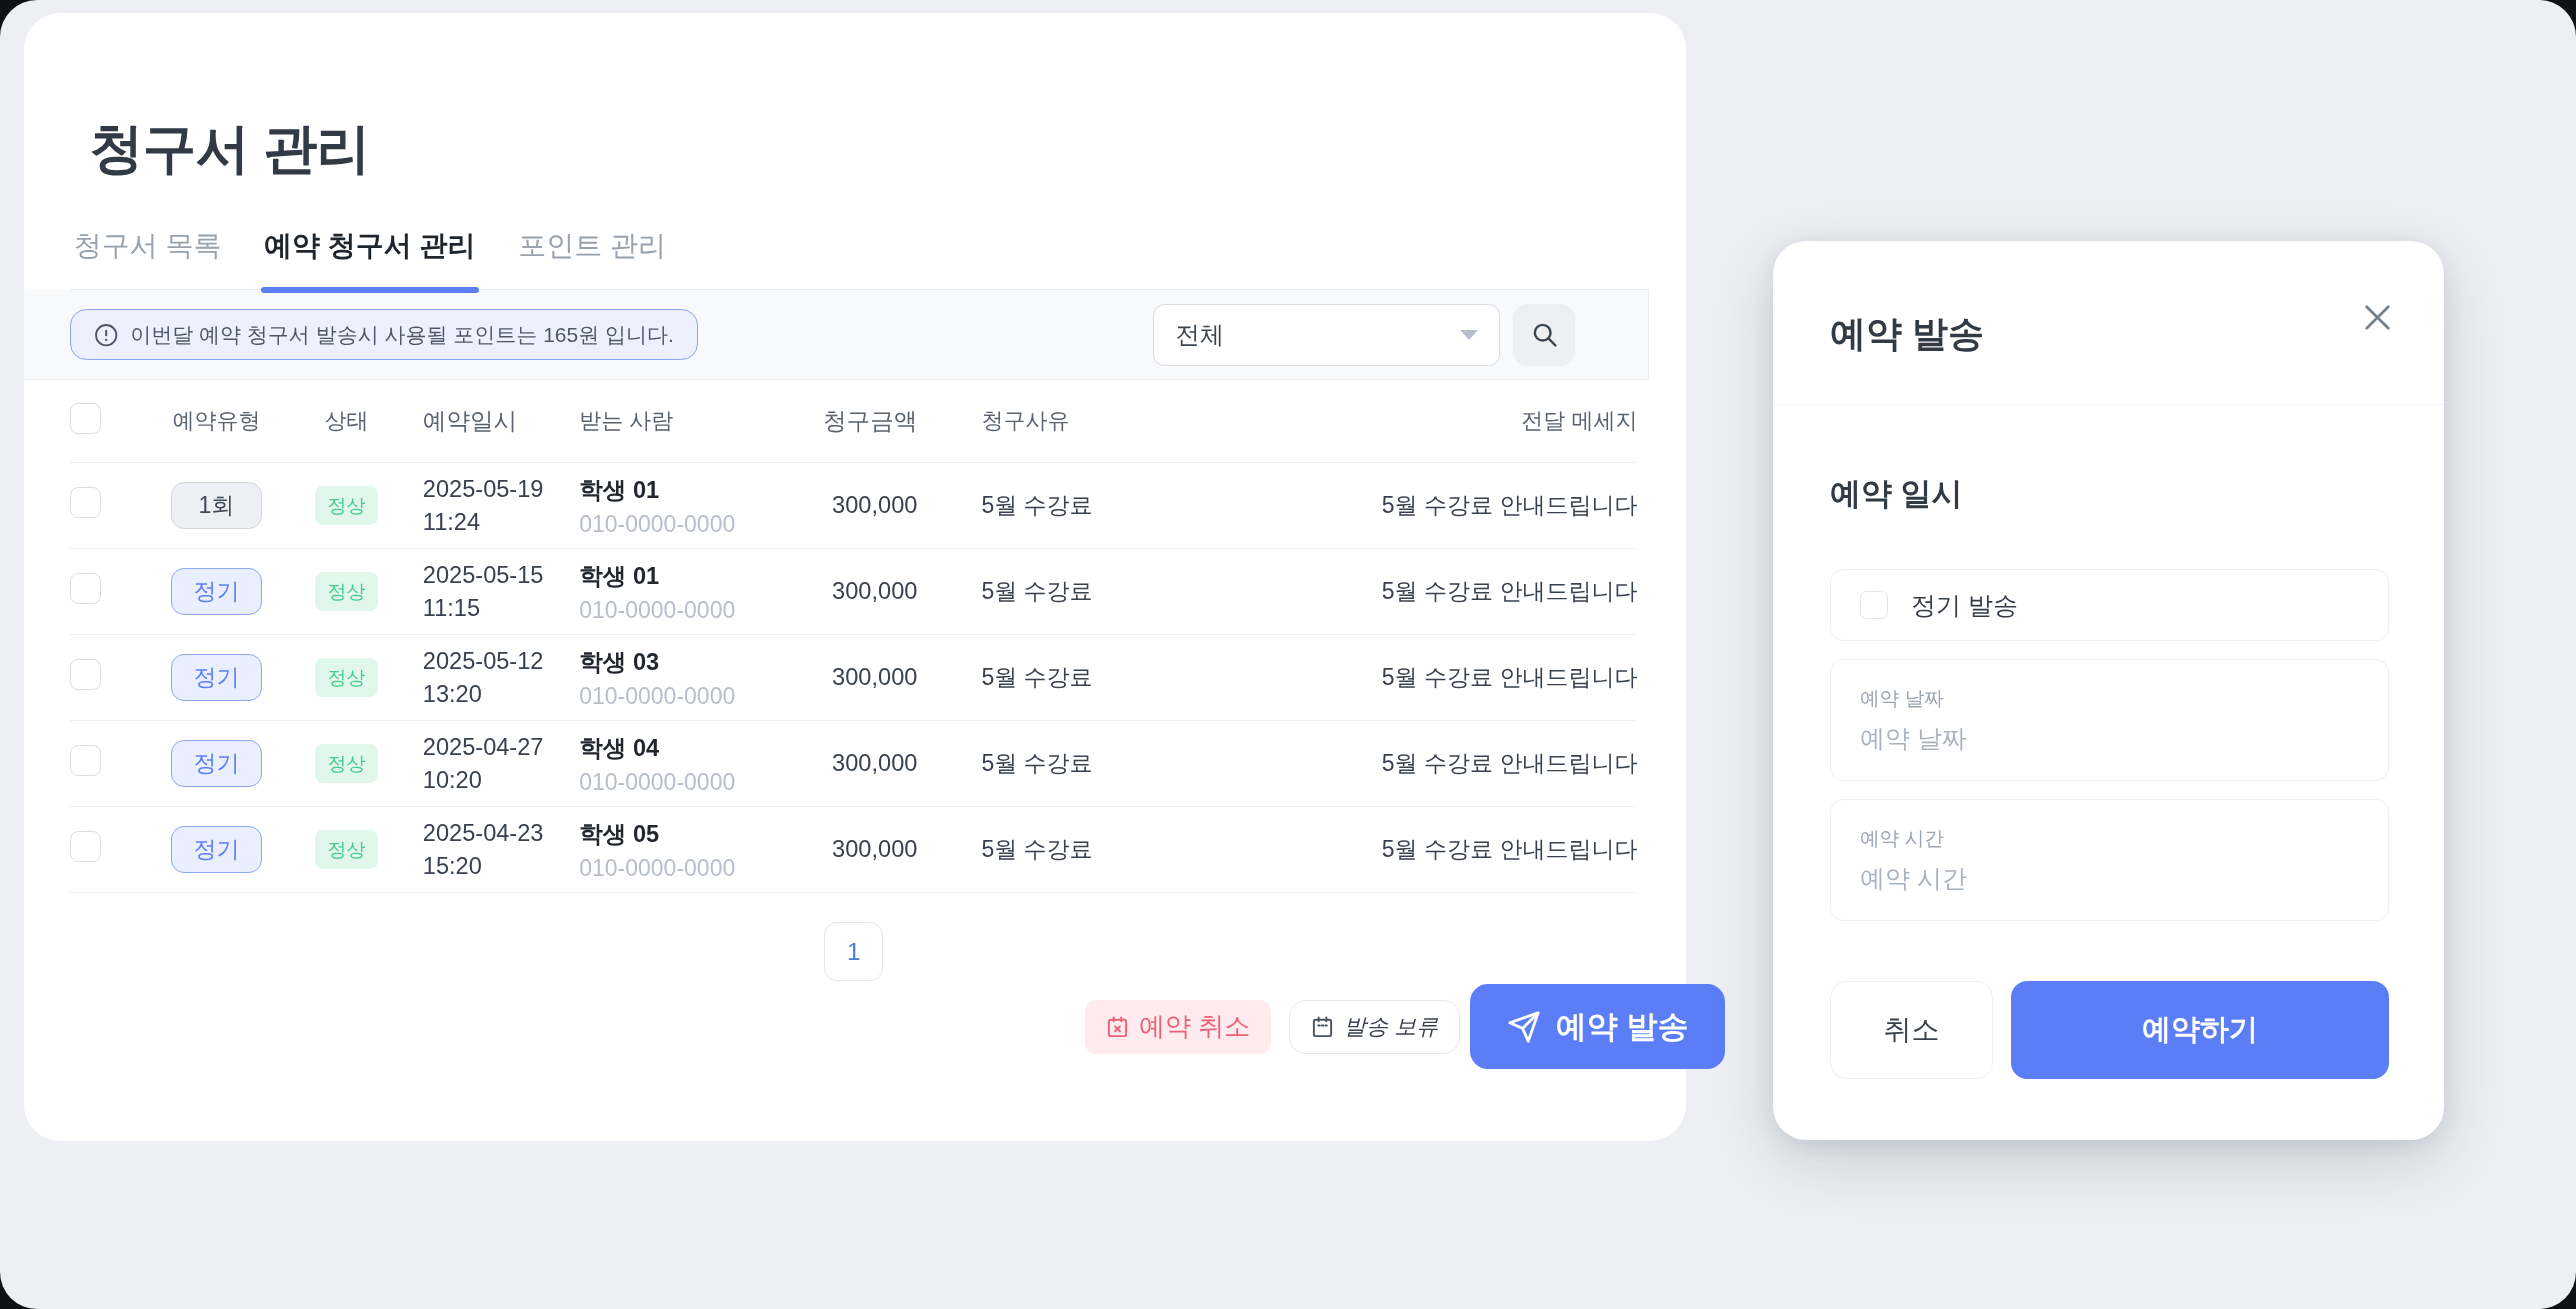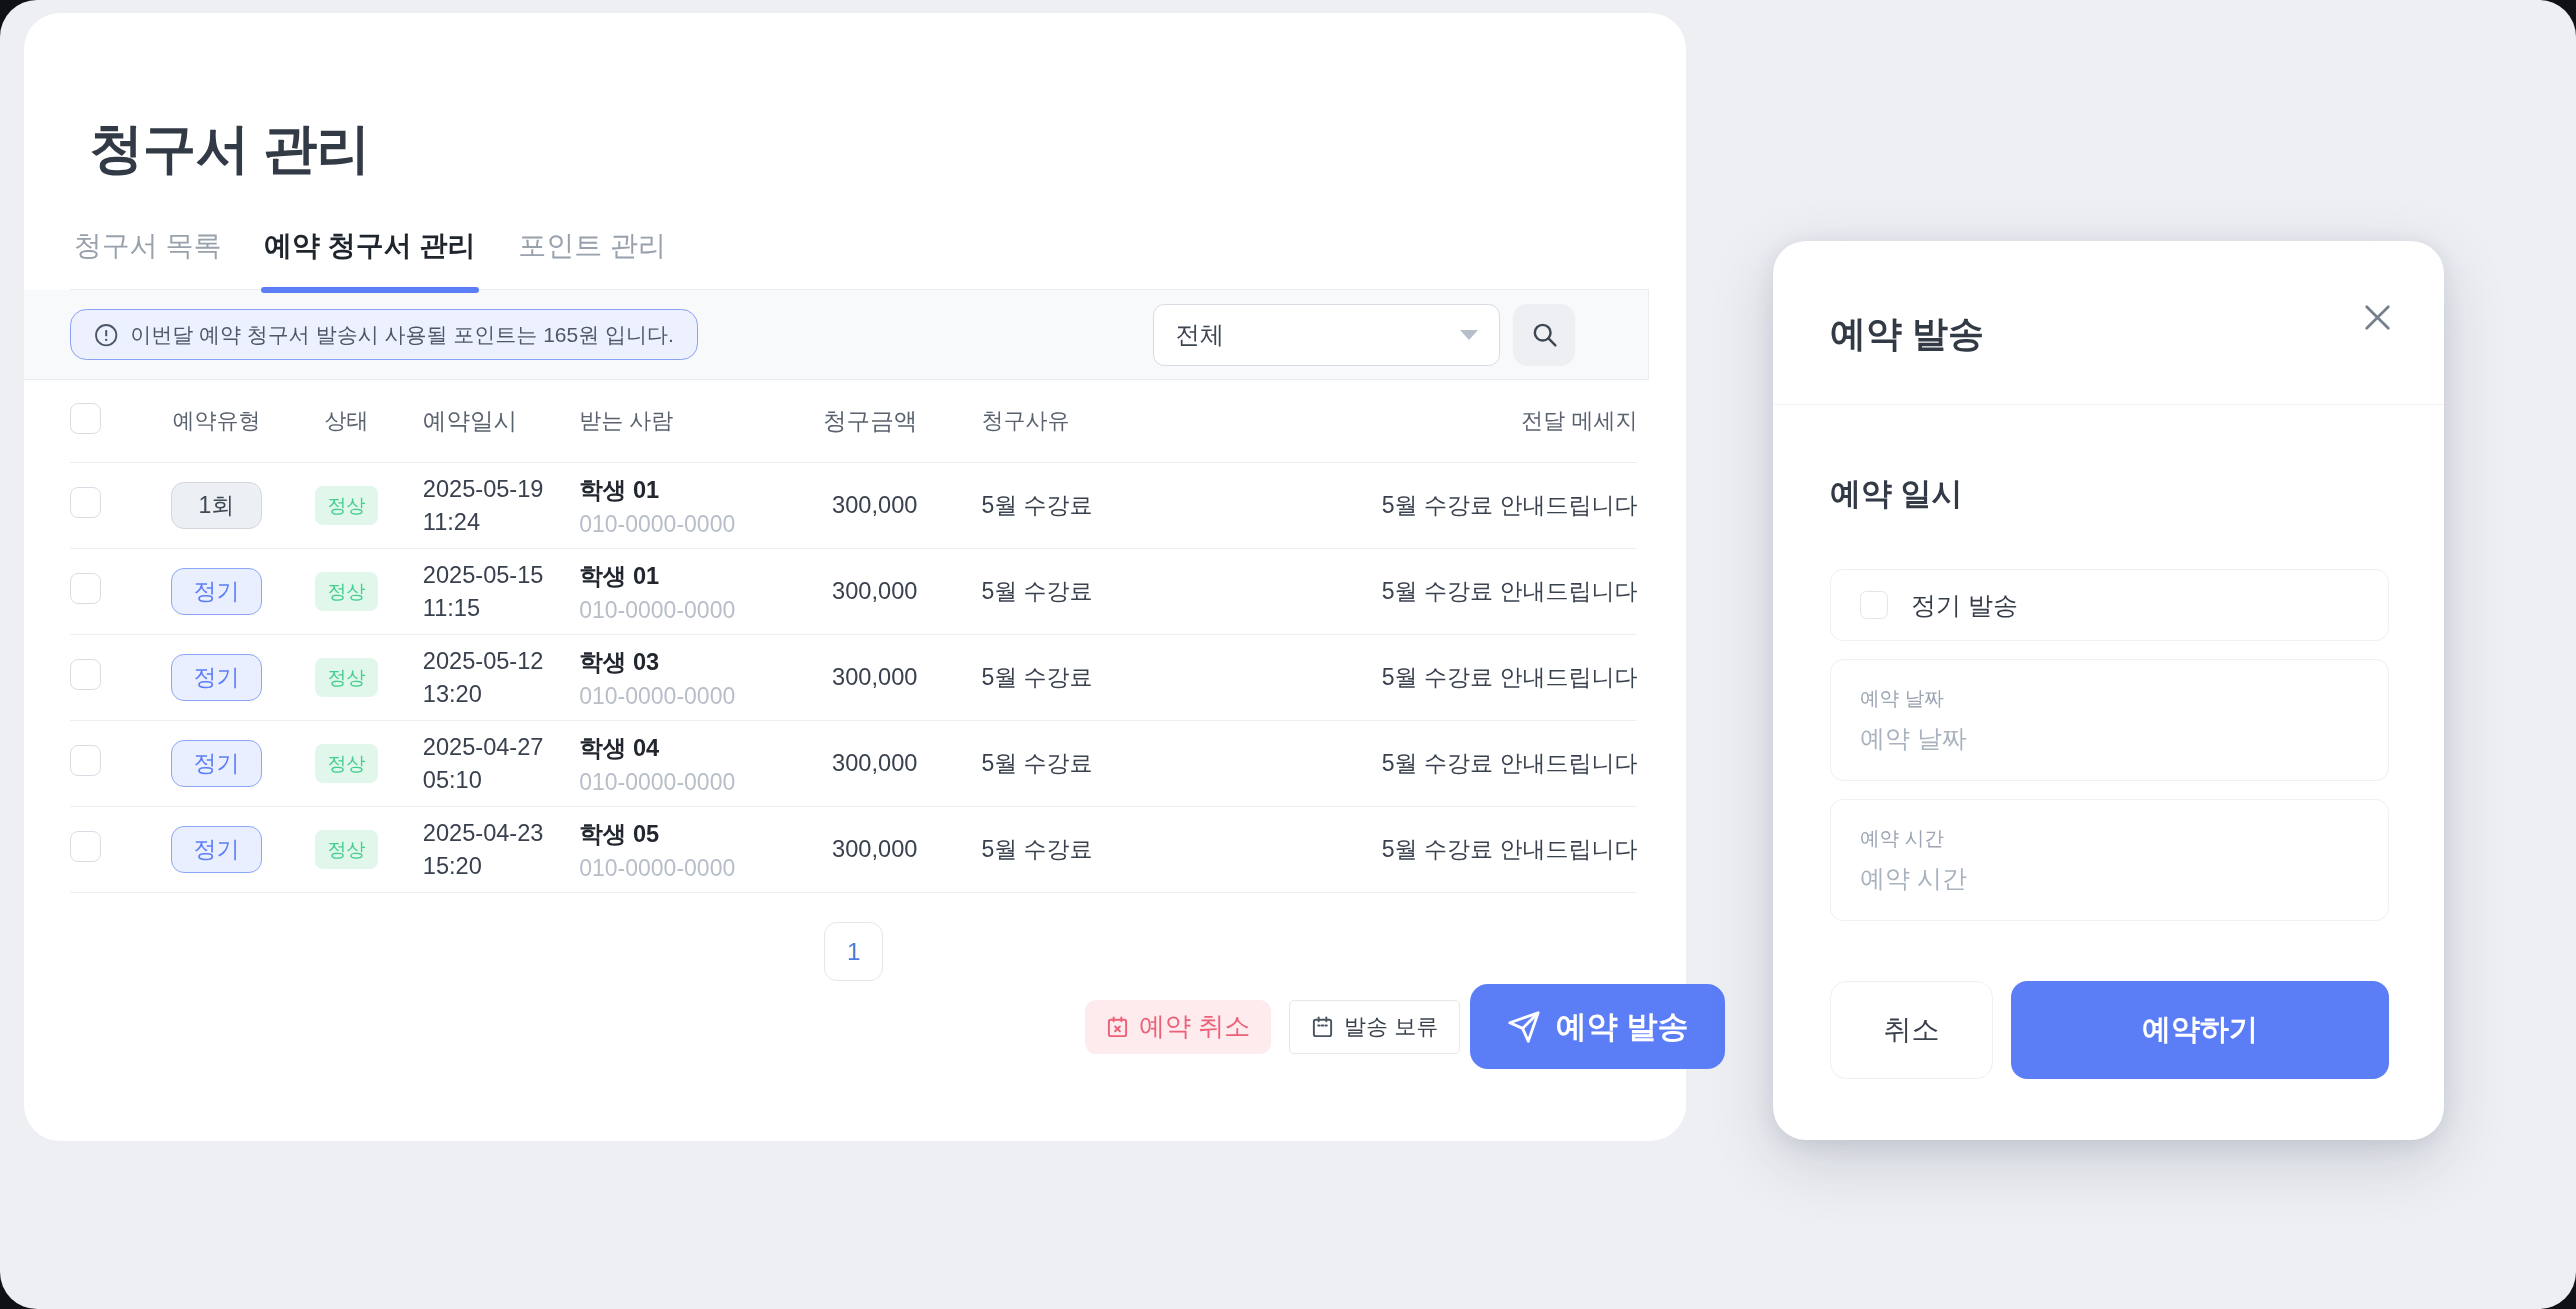--- a/index.html
+++ b/index.html
@@ -108,22 +108,22 @@
   .footer-actions{
     position:absolute;right:-39px;top:971px;height:85px;
     display:flex;align-items:center;gap:18px;
   }
   .btn{display:inline-flex;align-items:center;justify-content:center;gap:9.8px;cursor:pointer;border:none;}
   .btn-cancel-res{
     height:54px;padding:0 21px;border-radius:11.4px;background:#fdebee;
     color:var(--danger);font-size:26px;
   }
   .btn-hold{
-    height:54px;padding:0 21px;margin-right:-8.1px;border-radius:5px;background:#fff;
-    border:1.6px solid #e4e7ec;color:#39414d;font-size:22px;
+    height:54px;padding:0 21px;margin-right:-8.1px;border-radius:17px;background:#fff;
+    border:1.6px solid #e4e7ec;color:#39414d;font-size:22px;font-style:italic;
   }
   .btn-send{
     height:85px;padding:0 37px;border-radius:18px;background:var(--primary);
     color:#fff;font-size:31px;font-weight:700;gap:14.7px;
   }
   
   .modal{
     position:absolute;left:1773px;top:241px;width:671px;height:899px;
     background:#fff;border-radius:33px;
     box-shadow:0 21px 65px rgba(23,32,63,.16),0 4.9px 21px rgba(23,32,63,.08);
@@ -281,21 +281,21 @@
   <div class="trow">
     <div class="col c-check"><span class="checkbox"></span></div>
     <div class="col c-type">
               <span class="badge-type type-regular">정기</span>
             </div>
     <div class="col c-status">
               <span class="badge-status">정상</span>
             </div>
     <div class="col c-date">
       <div>2025-04-27</div>
-              <div>05:10</div>
+              <div>10:20</div>
     </div>
     <div class="col c-recipient">
       <div class="name">학생 04</div>
               <div class="phone">010-0000-0000</div>
     </div>
     <div class="col c-amount">300,000</div>
     <div class="col c-reason">5월 수강료</div>
     <div class="col c-message">5월 수강료 안내드립니다</div>
   </div>
 

